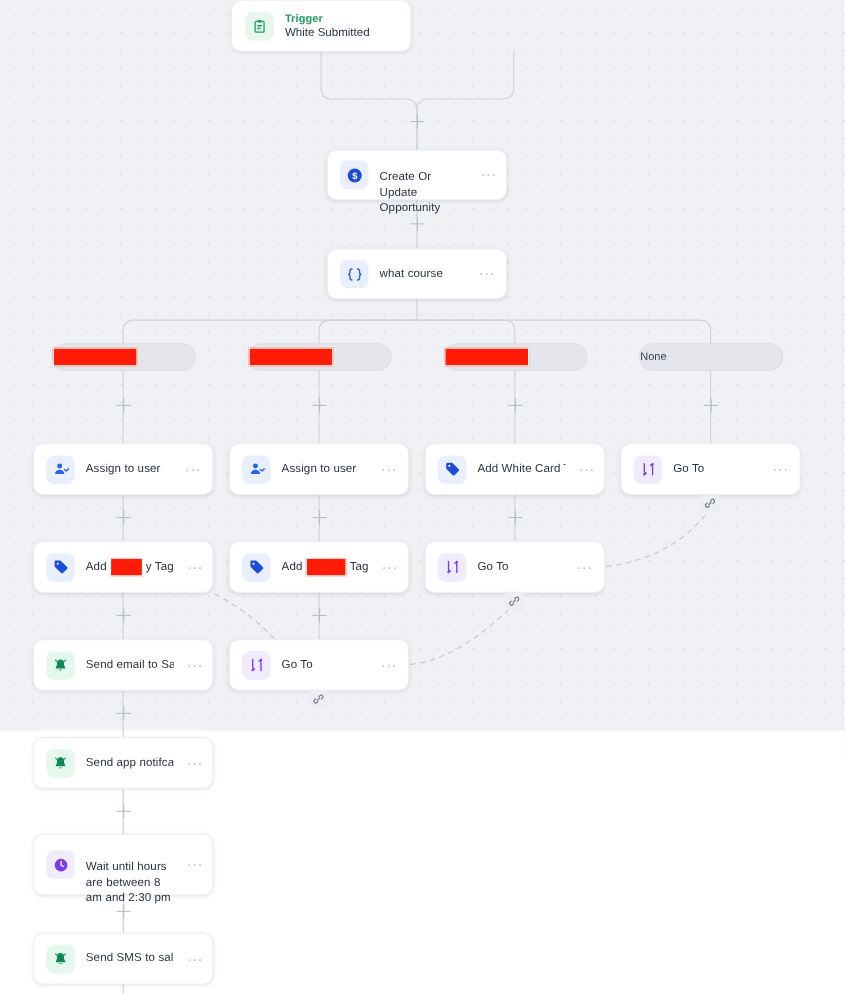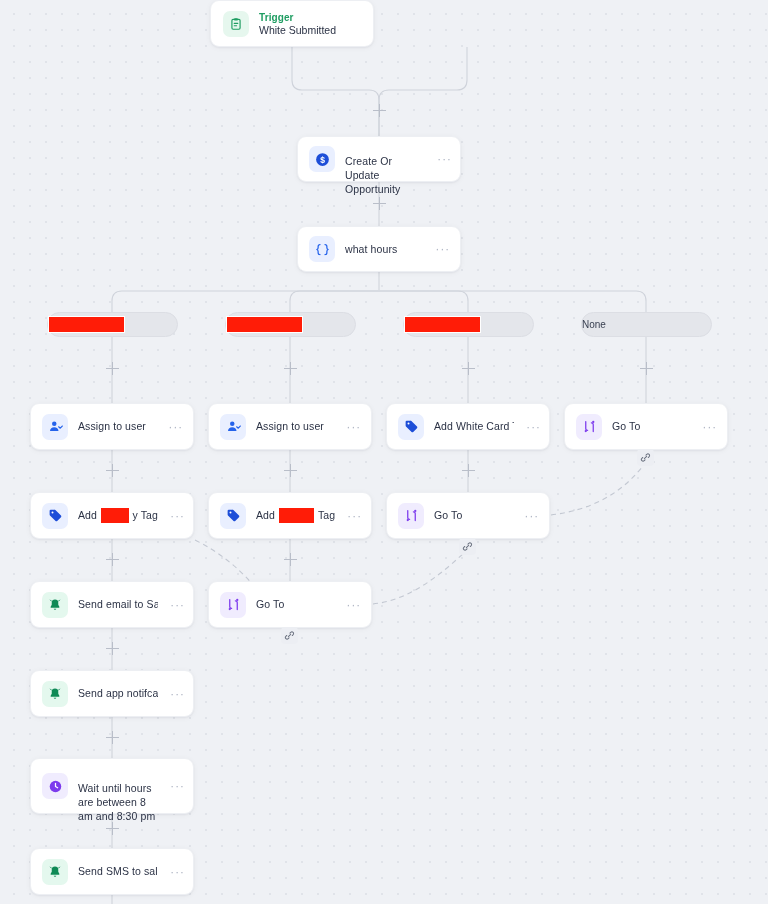--- a/index.html
+++ b/index.html
@@ -3,21 +3,21 @@
 <meta charset="utf-8">
 <style>
   * { box-sizing: border-box; margin: 0; padding: 0; }
   html, body {
     width: 768px; height: 904px;
     font-family: "Liberation Sans", sans-serif;
     overflow: hidden;
   }
   #canvas {
     position: relative;
-    width: 768px; height: 904px;
+    width: 768px; height: 664px;
     background-color: #eff1f5;
     background-image: radial-gradient(circle, #e0e3e9 1.1px, transparent 1.2px);
     background-size: 16px 16px;
     background-position: 6px 6px;
     padding-left: 36px;
   }
   #edges { position: absolute; inset: 0; width: 768px; height: 904px; pointer-events: none; }
 
   
   .node {
@@ -191,21 +191,21 @@
 
   <div class="plus" style="left:372.5px; top:197px;"></div>
 
   <div class="node" style="left:297px; top:226px; width:164px; height:46px;">
     <span class="ico blue">
       <svg width="15" height="15" viewBox="0 0 24 24" fill="none" stroke="#2563eb" stroke-width="2" stroke-linecap="round" stroke-linejoin="round">
         <path d="M8 4c-2 0-3 1-3 3v2c0 1.5-.8 2.5-2 3 1.2.5 2 1.5 2 3v2c0 2 1 3 3 3"></path>
         <path d="M16 4c2 0 3 1 3 3v2c0 1.5.8 2.5 2 3-1.2.5-2 1.5-2 3v2c0 2-1 3-3 3"></path>
       </svg>
     </span>
-    <span class="txt">what hours</span>
+    <span class="txt">what course</span>
     <span class="dots">···</span>
   </div>
 
   <div class="pill" style="left:47px; top:312px; width:131px;">
     <span class="redact" style="width:77px;"></span>
   </div>
   <div class="pill" style="left:225px; top:312px; width:131px;">
     <span class="redact" style="width:77px;"></span>
   </div>
   <div class="pill" style="left:403px; top:312px; width:131px;">
@@ -383,21 +383,21 @@
 
   <div class="plus" style="left:105.5px; top:731px;"></div>
 
   <div class="node" style="left:30px; top:758px; width:164px; height:56px;">
     <span class="ico purple">
       <svg width="15" height="15" viewBox="0 0 24 24">
         <circle cx="12" cy="12" r="9.2" fill="#7c3aed"></circle>
         <path d="M12 6.8V12l3.4 2" fill="none" stroke="#ffffff" stroke-width="2" stroke-linecap="round" stroke-linejoin="round"></path>
       </svg>
     </span>
-    <span class="txt wrap">Wait until hours are between 8 am and 8:30 pm</span>
+    <span class="txt wrap">Wait until hours are between 8 am and 2:30 pm</span>
     <span class="dots">···</span>
   </div>
 
   <div class="plus" style="left:105.5px; top:822px;"></div>
 
   <div class="node" style="left:30px; top:848px; width:164px; height:47px;">
     <span class="ico mint">
       <svg width="14" height="14" viewBox="0 0 24 24" fill="#0f8a56">
         <path d="M12 2.5a5.6 5.6 0 0 0-5.6 5.6v3.4L4.6 15.1a1 1 0 0 0 .9 1.5h13a1 1 0 0 0 .9-1.5l-1.8-3.6V8.1A5.6 5.6 0 0 0 12 2.5z"></path>
         <path d="M9.7 18.3a2.4 2.4 0 0 0 4.6 0z"></path>

